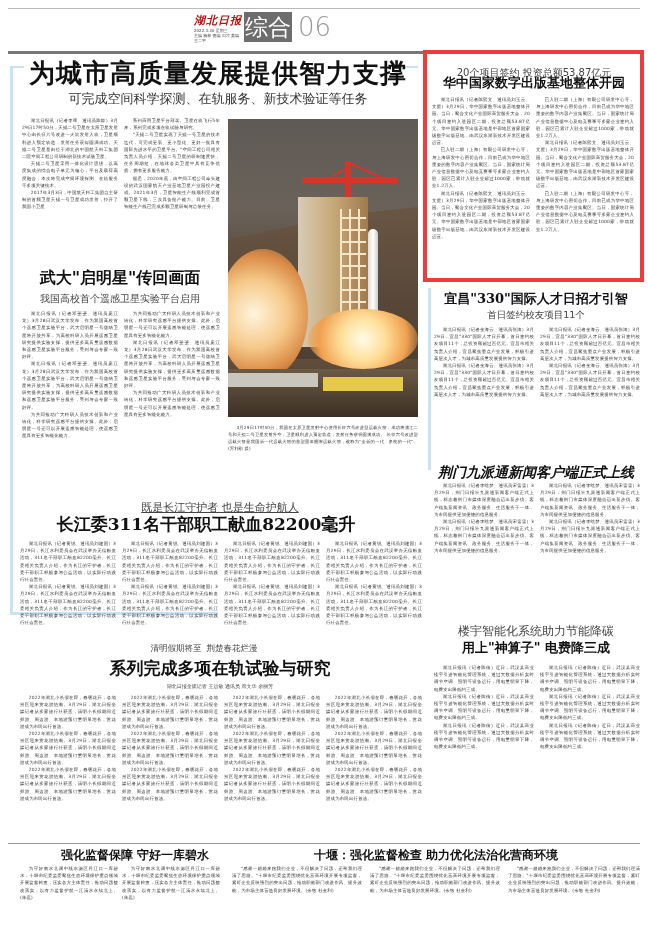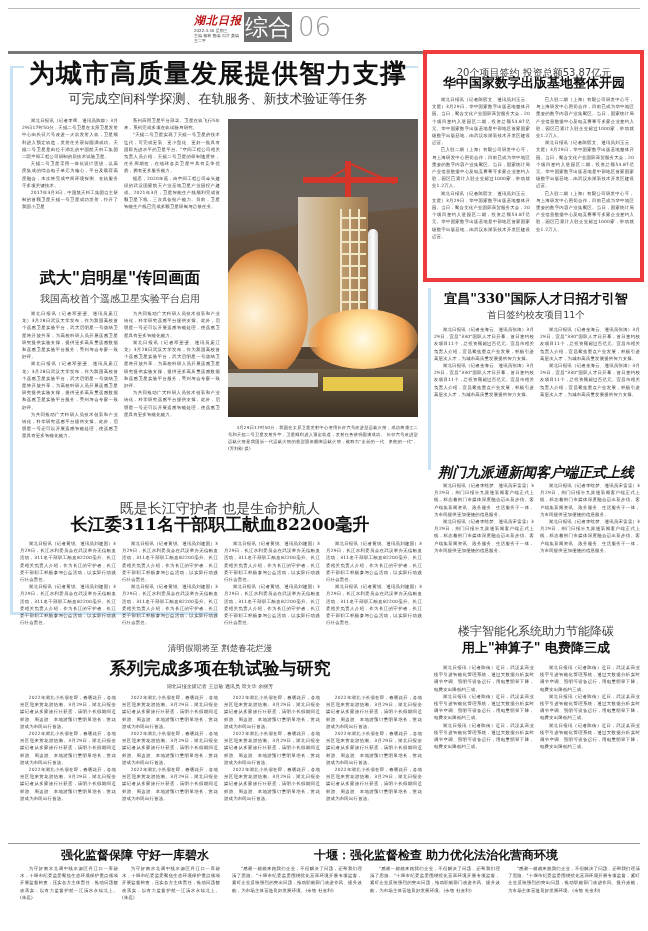--- a/index.html
+++ b/index.html
@@ -194,22 +194,22 @@
     </div>
 </div>
 <div class="col" style="left:540px; top:664px; width:100px; height:148px;">
   <div class="txt">
       <p>湖北日报讯（记者陈倩）近日，武汉某商业楼宇引进智能化管理系统，通过大数据分析实时调节空调、照明等设备运行，用电量明显下降，电费支出降低约三成。</p>
       <p>湖北日报讯（记者陈倩）近日，武汉某商业楼宇引进智能化管理系统，通过大数据分析实时调节空调、照明等设备运行，用电量明显下降，电费支出降低约三成。</p>
       <p>湖北日报讯（记者陈倩）近日，武汉某商业楼宇引进智能化管理系统，通过大数据分析实时调节空调、照明等设备运行，用电量明显下降，电费支出降低约三成。</p>
     </div>
 </div>
 
-<div class="h2sub" style="left:20px; top:500px; width:400px; font-size:14px;">既是长江守护者 也是生命护航人</div>
-<div class="h2" style="left:20px; top:513px; width:400px; font-size:17px;text-align:center;">长江委311名干部职工献血82200毫升</div>
+<div class="h2sub" style="left:20px; top:500px; width:400px; font-size:11px;text-decoration:underline;">既是长江守护者 也是生命护航人</div>
+<div class="h2" style="left:6px; top:513px; width:400px; font-size:17px;text-align:center;">长江委311名干部职工献血82200毫升</div>
 <div class="col" style="left:20px; top:540px; width:96px; height:100px;">
     <div class="txt">
       <p>湖北日报讯（记者黄锐、通讯员刘建国）3月29日，长江水利委员会在武汉举办无偿献血活动，311名干部职工献血82200毫升。长江委相关负责人介绍，作为长江的守护者，长江委干部职工积极参与公益活动，以实际行动践行社会责任。</p>
       <p>湖北日报讯（记者黄锐、通讯员刘建国）3月29日，长江水利委员会在武汉举办无偿献血活动，311名干部职工献血82200毫升。长江委相关负责人介绍，作为长江的守护者，长江委干部职工积极参与公益活动，以实际行动践行社会责任。</p>
     </div>
   </div>
 <div class="col" style="left:122px; top:540px; width:96px; height:100px;">
     <div class="txt">
       <p>湖北日报讯（记者黄锐、通讯员刘建国）3月29日，长江水利委员会在武汉举办无偿献血活动，311名干部职工献血82200毫升。长江委相关负责人介绍，作为长江的守护者，长江委干部职工积极参与公益活动，以实际行动践行社会责任。</p>
       <p>湖北日报讯（记者黄锐、通讯员刘建国）3月29日，长江水利委员会在武汉举办无偿献血活动，311名干部职工献血82200毫升。长江委相关负责人介绍，作为长江的守护者，长江委干部职工积极参与公益活动，以实际行动践行社会责任。</p>
@@ -221,21 +221,21 @@
       <p>湖北日报讯（记者黄锐、通讯员刘建国）3月29日，长江水利委员会在武汉举办无偿献血活动，311名干部职工献血82200毫升。长江委相关负责人介绍，作为长江的守护者，长江委干部职工积极参与公益活动，以实际行动践行社会责任。</p>
     </div>
   </div>
 <div class="col" style="left:326px; top:540px; width:96px; height:100px;">
     <div class="txt">
       <p>湖北日报讯（记者黄锐、通讯员刘建国）3月29日，长江水利委员会在武汉举办无偿献血活动，311名干部职工献血82200毫升。长江委相关负责人介绍，作为长江的守护者，长江委干部职工积极参与公益活动，以实际行动践行社会责任。</p>
       <p>湖北日报讯（记者黄锐、通讯员刘建国）3月29日，长江水利委员会在武汉举办无偿献血活动，311名干部职工献血82200毫升。长江委相关负责人介绍，作为长江的守护者，长江委干部职工积极参与公益活动，以实际行动践行社会责任。</p>
     </div>
   </div>
 
-<div class="h2sub" style="left:20px; top:643px; width:400px; font-size:8.5px;">清明假期将至 荆楚春花烂漫</div>
+<div class="h2sub" style="left:4px; top:643px; width:400px; font-size:8.5px;font-family:Liberation Mono, monospace;">清明假期将至 荆楚春花烂漫</div>
 <div class="h2" style="left:20px; top:657px; width:400px; font-size:17px;">系列完成多项在轨试验与研究</div>
 <div class="h2sub" style="left:20px; top:683px; width:400px; font-size:5px;">湖北日报全媒记者 王运敏 通讯员 席文华 余丽芳</div>
 <div class="col" style="left:20px; top:694px; width:96px; height:118px;">
     <div class="txt">
       <p>2022年湖北小长假在即，春暖花开，各地景区迎来赏花游热潮。3月29日，湖北日报全媒记者从多家旅行社获悉，清明小长假期间近郊游、周边游、本地游预订量明显增长，赏花游成为市民出行首选。</p>
       <p>2022年湖北小长假在即，春暖花开，各地景区迎来赏花游热潮。3月29日，湖北日报全媒记者从多家旅行社获悉，清明小长假期间近郊游、周边游、本地游预订量明显增长，赏花游成为市民出行首选。</p>
       <p>2022年湖北小长假在即，春暖花开，各地景区迎来赏花游热潮。3月29日，湖北日报全媒记者从多家旅行社获悉，清明小长假期间近郊游、周边游、本地游预订量明显增长，赏花游成为市民出行首选。</p>
     </div>
   </div>
 <div class="col" style="left:122px; top:694px; width:96px; height:118px;">

